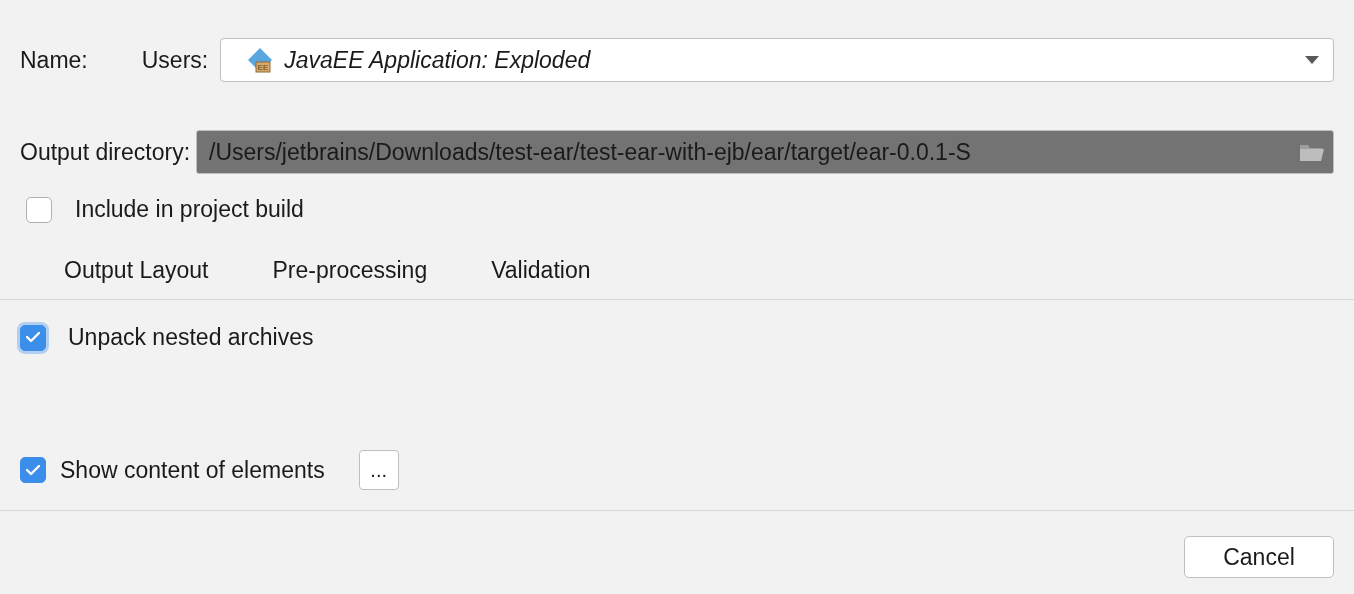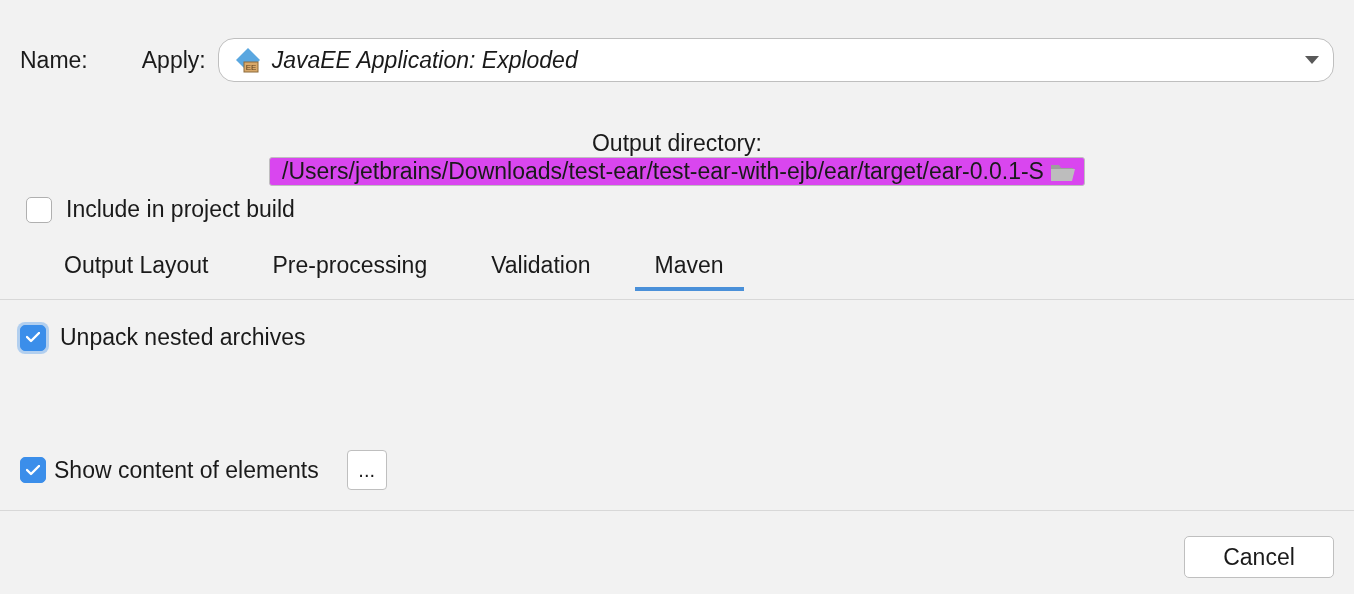--- a/index.html
+++ b/index.html
@@ -36,24 +36,24 @@
     color: #1a1a1a;
     border-radius: 3px;
   }
   .name-input { width: 596px; }
   .type-gap { width: 30px; }
   .type-select {
     flex: 1;
     height: 44px;
     border: 1px solid #bfbfbf;
     background: #fff;
-    border-radius: 16px;
-    display: flex;
-    align-items: center;
-    padding: 0 10px 0 15px;
+    border-radius: 4px;
+    display: flex;
+    align-items: center;
+    padding: 0 10px 0 25px;
     position: relative;
   }
   .type-icon {
     width: 28px; height: 28px;
     margin-right: 10px;
     flex-shrink: 0;
   }
   .type-text { flex: 1; font-style: italic; }
   .chevron {
     width: 0; height: 0;
@@ -63,28 +63,27 @@
     margin-left: 8px;
     margin-right: 4px;
   }
   
   .row2 {
     position: absolute;
     left: 20px; top: 130px;
     right: 20px;
     display: flex;
     align-items: center;
-    gap: 0;
-    flex-direction: column;
+    gap: 6px;
   }
   .outdir-wrap {
     flex: 1;
     height: 44px;
     border: 1px solid #bfbfbf;
-    background: #d946ef;
+    background: #737373;
     border-radius: 3px;
     display: flex;
     align-items: center;
     padding: 0 8px 0 12px;
     overflow: hidden;
   }
   .outdir-text {
     flex: 1;
     white-space: nowrap;
     overflow: hidden;
@@ -94,21 +93,21 @@
     width: 26px; height: 22px;
     flex-shrink: 0;
     margin-left: 6px;
   }
   
   .row3 {
     position: absolute;
     left: 26px; top: 196px;
     display: flex;
     align-items: center;
-    gap: 14px;
+    gap: 23px;
   }
   .checkbox {
     width: 26px; height: 26px;
     border: 1.5px solid #b0b0b0;
     border-radius: 5px;
     background: #fff;
     display: flex;
     align-items: center;
     justify-content: center;
     flex-shrink: 0;
@@ -123,21 +122,21 @@
   .checkbox .mark {
     width: 14px; height: 11px;
   }
   
   .tabs {
     position: absolute;
     left: 0; right: 0; top: 252px;
     height: 48px;
     border-bottom: 1px solid #d8d8d8;
     display: flex;
-    align-items: flex-start;
+    align-items: center;
     padding-left: 44px;
   }
   .tab {
     padding: 0 20px 10px 20px;
     font-size: 23px;
     color: #1a1a1a;
     position: relative;
     cursor: default;
     margin-right: 24px;
   }
@@ -148,36 +147,36 @@
     height: 4px;
     background: #4a90d9;
   }
   
   .tab-content {
     position: absolute;
     left: 20px; top: 324px;
     right: 20px;
     display: flex;
     align-items: center;
-    gap: 14px;
+    gap: 22px;
   }
   
   .bottom-divider {
     position: absolute;
     left: 0; right: 0; top: 510px;
     height: 1px;
     background: #d8d8d8;
   }
   .bottom-row {
     position: absolute;
     left: 20px; right: 20px;
     top: 450px;
     display: flex;
     align-items: center;
-    gap: 8px;
+    gap: 14px;
   }
   .ellipsis-btn {
     width: 40px; height: 40px;
     border: 1px solid #bfbfbf;
     background: #fff;
     border-radius: 4px;
     font-size: 20px;
     display: flex;
     align-items: center;
     justify-content: center;
@@ -210,21 +209,21 @@
   }
 </style>
 </head>
 <body>
 
 <div class="container">
 
   <div class="row1">
     <span class="label">Name:</span>
     <span class="type-gap"></span>
-    <span class="label">Apply:</span>
+    <span class="label">Users:</span>
     <div class="type-select">
       <span class="type-icon">
         <svg viewBox="0 0 28 28">
           <polygon points="14,2 26,14 14,26 2,14" fill="#5aa7e0"></polygon>
           <rect x="10" y="16" width="14" height="10" fill="#d9a96a" stroke="#8c6a3a" stroke-width="1"></rect>
           <text x="17" y="24" font-size="8" text-anchor="middle" fill="#5a3c1a">EE</text>
         </svg>
       </span>
       <span class="type-text">JavaEE Application: Exploded</span>
       <span class="chevron"></span>
@@ -246,21 +245,20 @@
 
   <div class="row3">
     <span class="checkbox"></span>
     <span class="label">Include in project build</span>
   </div>
 
   <div class="tabs">
     <div class="tab">Output Layout</div>
     <div class="tab">Pre-processing</div>
     <div class="tab">Validation</div>
-    <div class="tab active">Maven</div>
   </div>
 
   <div class="tab-content">
     <span class="checkbox checked with-halo">
       <svg class="mark" viewBox="0 0 14 11">
           <path d="M1 5 L5 9 L13 1" stroke="#fff" stroke-width="2.4" fill="none" stroke-linecap="round" stroke-linejoin="round"></path>
         </svg>
     </span>
     <span class="label">Unpack nested archives</span>
   </div>

